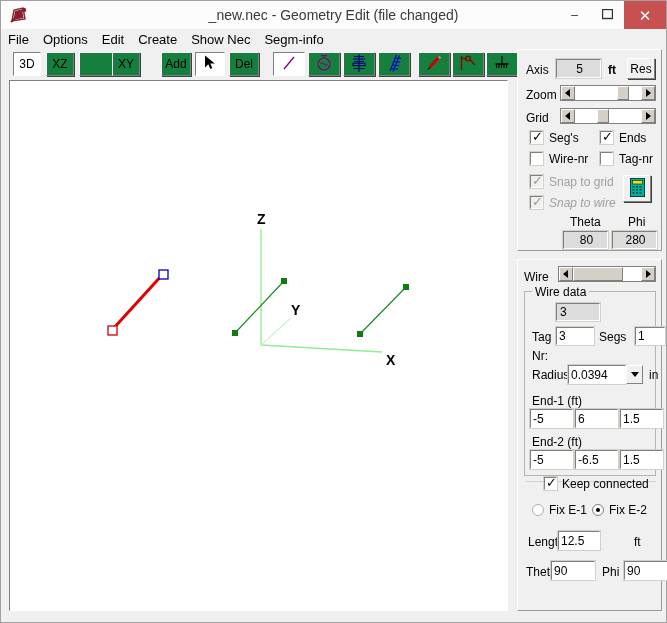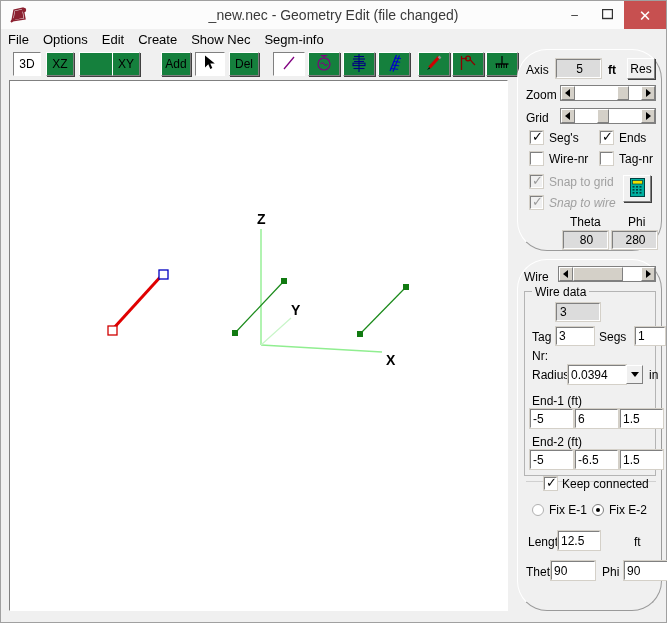--- a/index.html
+++ b/index.html
@@ -93,21 +93,20 @@
   .canvas-frame svg{display:block;}
   
   .panel{
     position:absolute;
     background:#f0f0f0;
     border-top:1px solid #ffffff;
     border-left:1px solid #ffffff;
     border-right:1px solid #9a9a9a;
     border-bottom:1px solid #9a9a9a;
     box-sizing:border-box;
-    border-radius:30px;
   }
   .panel-top{left:516px;top:48px;width:145px;height:202px;}
   .panel-bot{left:516px;top:258px;width:145px;height:352px;}
 
   .lbl{position:absolute;font-size:12px;color:#000;white-space:nowrap;}
   .lbl.dim{color:#a0a0a0;}
   .lbl.b{font-weight:bold;}
 
   .field{
     position:absolute;

